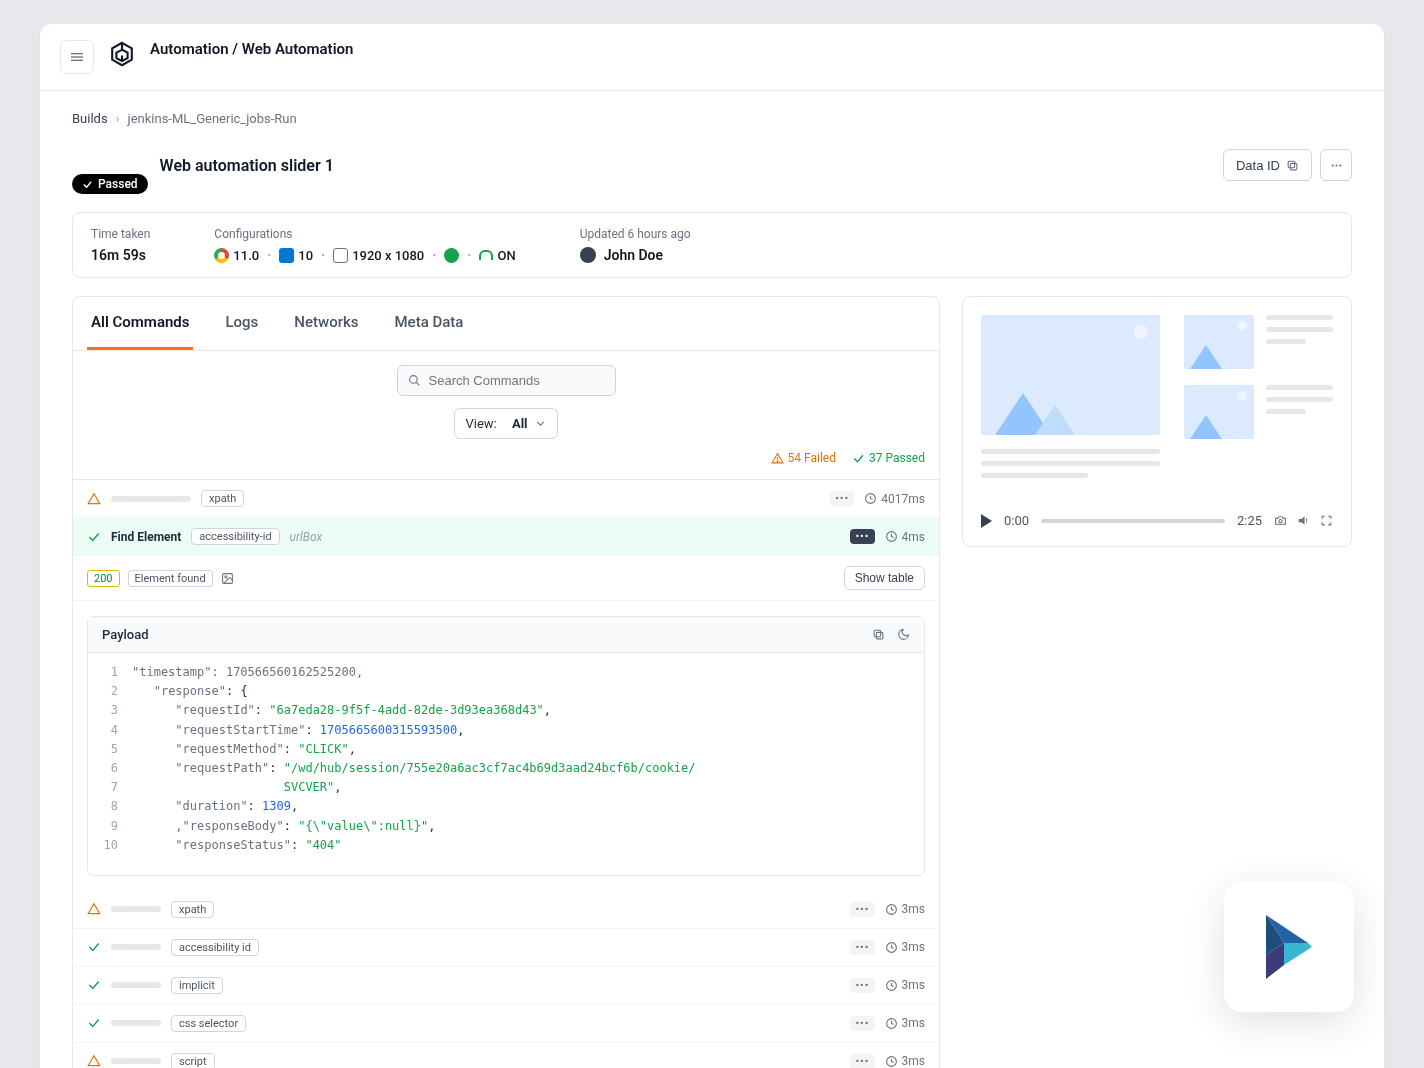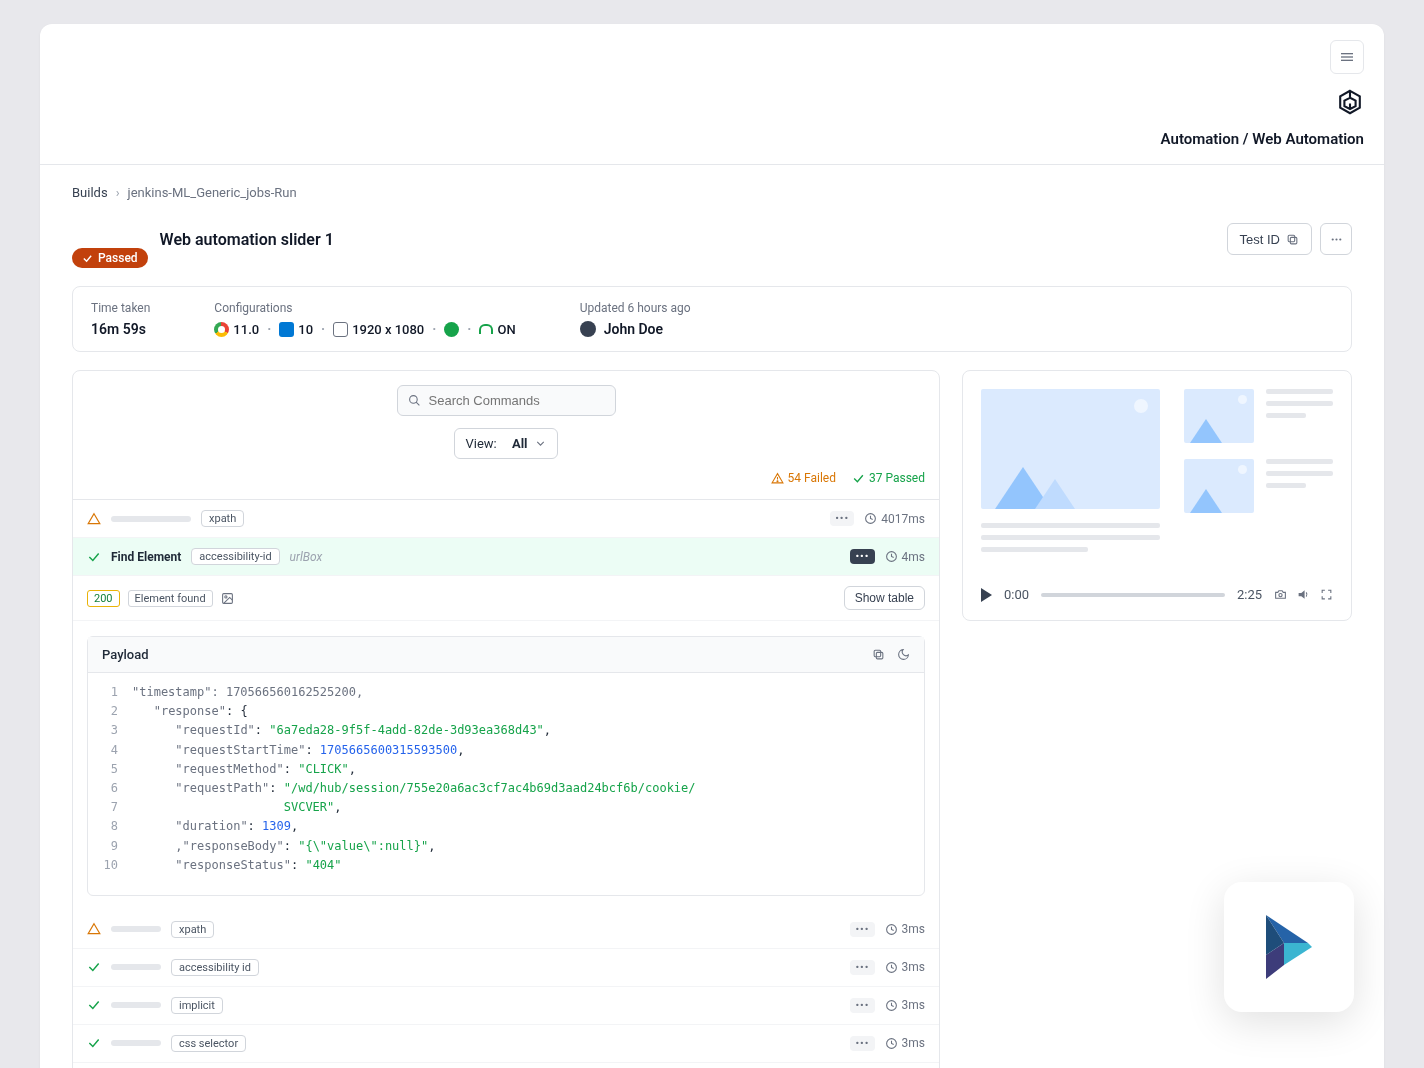--- a/index.html
+++ b/index.html
@@ -1,18 +1,18 @@
 <!DOCTYPE html>
 <html><head>
 <meta charset="utf-8">
 <style>
 * { box-sizing: border-box; margin: 0; padding: 0; }
 body { font-family: -apple-system, BlinkMacSystemFont, "Segoe UI", Roboto, sans-serif; background: #e8e8ec; padding: 24px 40px; color: #1f2937; }
 .app-frame { background: #fff; border-radius: 12px; box-shadow: 0 1px 3px rgba(0,0,0,0.05); overflow: visible; position: relative; }
-.top-bar { display: flex; align-items: flex-end; padding: 16px 20px; border-bottom: 1px solid #e5e7eb; gap: 14px; flex-direction: column; }
+.top-bar { display: flex; align-items: flex-start; padding: 16px 20px; border-bottom: 1px solid #e5e7eb; gap: 14px; }
 .hamburger { width: 34px; height: 34px; border: 1px solid #e5e7eb; border-radius: 6px; display: flex; align-items: center; justify-content: center; cursor: pointer; }
 .hamburger svg { width: 16px; height: 16px; }
 .logo { width: 28px; height: 28px; }
 .crumb-title { font-size: 15px; font-weight: 600; color: #111827; }
 
 .floating-stats { position: absolute; top: -16px; left: 50%; transform: translateX(-50%); background: #fff; border-radius: 10px; box-shadow: 0 10px 30px rgba(0,0,0,0.12); padding: 18px 28px 14px; display: flex; gap: 56px; z-index: 10; min-width: 430px; }
 .stat-block { flex: 1; }
 .stat-row { display: flex; justify-content: space-between; align-items: baseline; margin-bottom: 8px; }
 .stat-label { font-size: 17px; color: #6b7280; }
 .stat-value { font-size: 19px; font-weight: 600; color: #111827; }
@@ -20,21 +20,21 @@
 .stat-bar-fill { height: 100%; }
 .stat-bar-green { background: #22c55e; width: 100%; }
 .stat-bar-orange-dash { width: 30%; height: 3px; background: repeating-linear-gradient(90deg,#f97316 0 4px,transparent 4px 7px); }
 
 .content { padding: 20px 32px 28px; }
 .breadcrumb { display: flex; align-items: center; gap: 8px; font-size: 13px; color: #6b7280; margin-bottom: 10px; }
 .breadcrumb .crumb { color: #374151; cursor: pointer; }
 .breadcrumb .sep { color: #9ca3af; }
 
 .title-row { display: flex; align-items: center; gap: 12px; margin-bottom: 18px; }
-.badge-passed { background: #c2410c; color: #fff; font-size: 12px; padding: 3px 10px; border-radius: 999px; display: inline-flex; align-items: center; gap: 5px; font-weight: 500; margin-top: 38px; }
+.badge-passed { background: #000000; color: #fff; font-size: 12px; padding: 3px 10px; border-radius: 999px; display: inline-flex; align-items: center; gap: 5px; font-weight: 500; margin-top: 38px; }
 .badge-passed svg { width: 11px; height: 11px; }
 .page-title { font-size: 16px; font-weight: 600; color: #111827; }
 .title-actions { margin-left: auto; display: flex; gap: 8px; }
 .btn-outline { border: 1px solid #d1d5db; background: #fff; border-radius: 6px; padding: 6px 12px; font-size: 13px; display: inline-flex; align-items: center; gap: 6px; cursor: pointer; color: #374151; }
 .btn-icon { border: 1px solid #d1d5db; background: #fff; border-radius: 6px; width: 32px; height: 32px; display: inline-flex; align-items: center; justify-content: center; cursor: pointer; }
 
 .meta-card { border: 1px solid #e5e7eb; border-radius: 8px; padding: 14px 18px; display: flex; gap: 64px; margin-bottom: 18px; align-items: center; }
 .meta-col-label { font-size: 12px; color: #6b7280; margin-bottom: 6px; }
 .meta-col-value { font-size: 14px; font-weight: 600; color: #111827; display: flex; align-items: center; gap: 8px; }
 .cfg-item { display: inline-flex; align-items: center; gap: 4px; font-size: 13px; font-weight: 500; }
@@ -140,21 +140,21 @@
     <div class="title-row">
       <span class="badge-passed">
         <svg viewBox="0 0 24 24" fill="none" stroke="#fff" stroke-width="3">
             <polyline points="4,12 10,18 20,6"></polyline>
           </svg>
         <span>Passed</span>
       </span>
       <span class="page-title">Web automation slider 1</span>
       <div class="title-actions">
         <button class="btn-outline">
-          <span>Test ID</span>
+          <span>Data ID</span>
           <svg class="inline" viewBox="0 0 24 24" fill="none" stroke="#6b7280" stroke-width="2">
               <rect x="8" y="8" width="12" height="12" rx="2"></rect>
               <rect x="4" y="4" width="12" height="12" rx="2"></rect>
             </svg>
         </button>
         <button class="btn-icon">
           <svg class="inline" viewBox="0 0 24 24" fill="#6b7280">
               <circle cx="5" cy="12" r="2"></circle>
               <circle cx="12" cy="12" r="2"></circle>
               <circle cx="19" cy="12" r="2"></circle>
@@ -200,20 +200,26 @@
         <div class="meta-col-label">Updated 6 hours ago</div>
         <div class="meta-col-value">
             <span class="avatar"></span>
             <span>John Doe</span>
           </div>
       </div>
     </div>
 
     <div class="main-split">
       <div class="left-pane">
+        <div class="tabs">
+          <div class="tab active">All Commands</div>
+          <div class="tab">Logs</div>
+          <div class="tab">Networks</div>
+          <div class="tab">Meta Data</div>
+        </div>
 
         <div class="filter-row">
           <div class="search-box">
             <svg class="inline" viewBox="0 0 24 24" fill="none" stroke="#6b7280" stroke-width="2">
                 <circle cx="10" cy="10" r="7"></circle>
                 <line x1="21" y1="21" x2="15" y2="15"></line>
               </svg>
             <input placeholder="Search Commands" style="">
           </div>
           <div class="view-dd">

